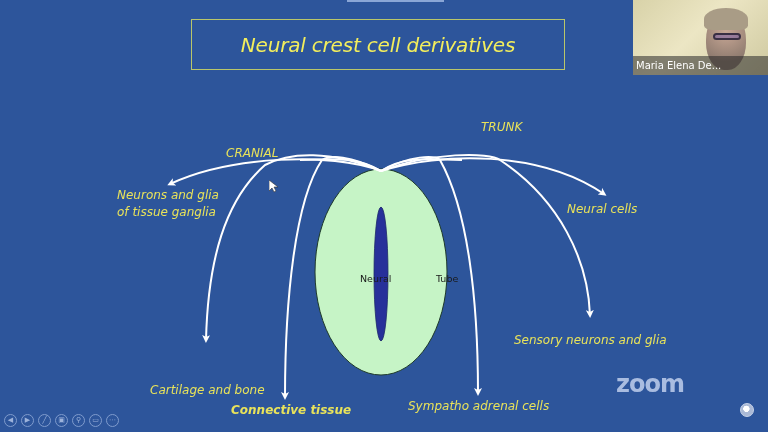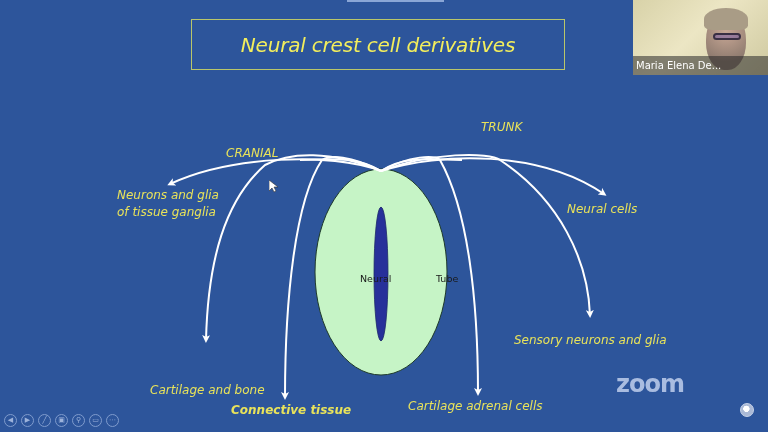--- a/index.html
+++ b/index.html
@@ -116,21 +116,21 @@
   </g>
 </svg>
 
 <span class="lbl" style="left:226px; top:111px;margin-top:34px;">CRANIAL</span>
 <span class="lbl" style="left:481px; top:119px;">TRUNK</span>
 
 <span class="lbl" style="left:117px; top:187px;">Neurons and glia</span>
 <span class="lbl" style="left:117px; top:204px;">of tissue ganglia</span>
 <span class="lbl" style="left:150px; top:345px;margin-top:37px;">Cartilage and bone</span>
 <span class="lbl" style="left:231px; top:402px;font-weight:bold;">Connective tissue</span>
-<span class="lbl" style="left:408px; top:398px;">Cartilage adrenal cells</span>
+<span class="lbl" style="left:408px; top:398px;">Sympatho adrenal cells</span>
 <span class="lbl" style="left:514px; top:332px;">Sensory neurons and glia</span>
 <span class="lbl" style="left:567px; top:201px;">Neural cells</span>
 
 <span class="tube-lbl" style="left:328px; top:273px;">Neural</span>
 <span class="tube-lbl" style="left:404px; top:273px;text-align:center;">Tube</span>
 
 <svg style="position:absolute; left:269px; top:180px;" width="9" height="13">
   <path d="M0,0 L0,11 L3,8 L5,12 L7,11 L5,7 L9,7 Z" fill="#ffffff" stroke="#333" stroke-width="0.6"></path>
 </svg>
 

